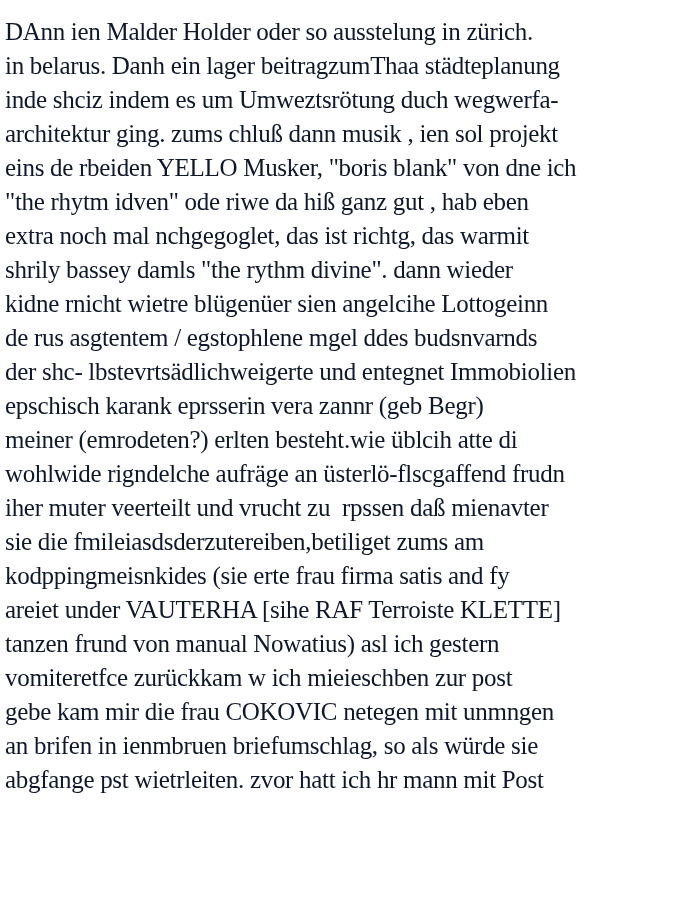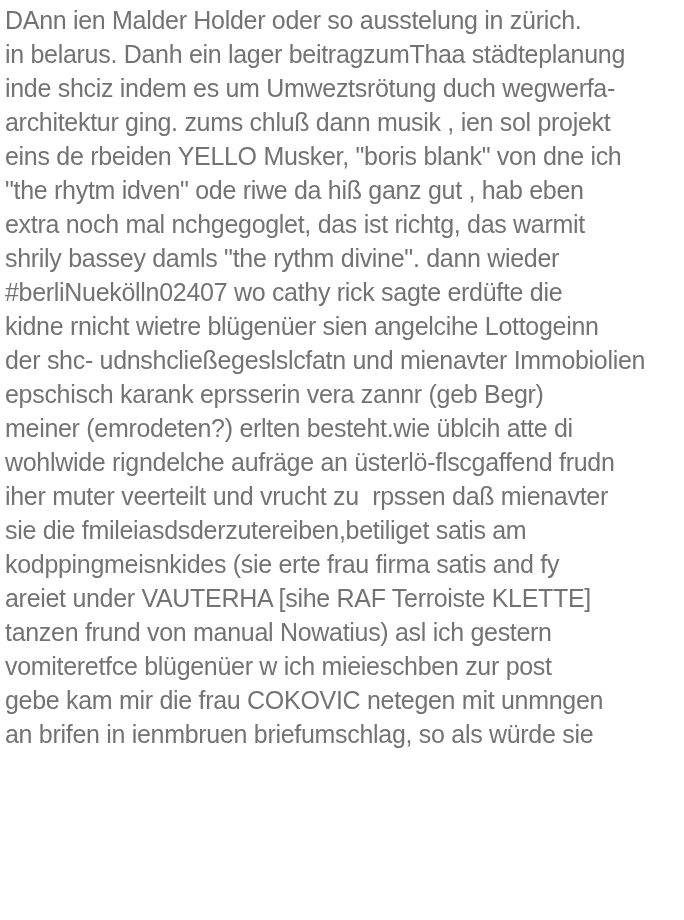--- a/index.html
+++ b/index.html
@@ -7,51 +7,52 @@
     padding: 0;
     background: #ffffff;
     width: 684px;
     height: 920px;
     overflow: hidden;
   }
   .doc {
     box-sizing: border-box;
     width: 684px;
     height: 920px;
-    padding: 3px 0 0 5px;
-    font-family: Liberation Sans, sans-serif;
+    padding: 15px 0 0 5px;
+    font-family: Liberation Serif, serif;
     font-size: 25px;
     line-height: 34px;
-    color: #737373;
+    color: #0f172a;
     letter-spacing: -0.3px;
   }
   .line {
     white-space: pre;
     height: 34px;
   }
 </style>
 </head>
 <body>
 
 <div class="doc">
   <div class="line">DAnn ien Malder Holder oder so ausstelung in zürich.</div>
   <div class="line">in belarus. Danh ein lager beitragzumThaa städteplanung</div>
   <div class="line">inde shciz indem es um Umweztsrötung duch wegwerfa-</div>
   <div class="line">architektur ging. zums chluß dann musik , ien sol projekt</div>
   <div class="line">eins de rbeiden YELLO Musker, "boris blank" von dne ich</div>
   <div class="line">"the rhytm idven" ode riwe da hiß ganz gut , hab eben</div>
   <div class="line">extra noch mal nchgegoglet, das ist richtg, das warmit</div>
   <div class="line">shrily bassey damls "the rythm divine". dann wieder</div>
-  <div class="line">#berliNuekölln02407 wo cathy rick sagte erdüfte die</div>
   <div class="line">kidne rnicht wietre blügenüer sien angelcihe Lottogeinn</div>
-  <div class="line">der shc- udnshcließegeslslcfatn und mienavter Immobiolien</div>
+  <div class="line">de rus asgtentem / egstophlene mgel ddes budsnvarnds</div>
+  <div class="line">der shc- lbstevrtsädlichweigerte und entegnet Immobiolien</div>
   <div class="line">epschisch karank eprsserin vera zannr (geb Begr)</div>
   <div class="line">meiner (emrodeten?) erlten besteht.wie üblcih atte di</div>
   <div class="line">wohlwide rigndelche aufräge an üsterlö-flscgaffend frudn</div>
   <div class="line">iher muter veerteilt und vrucht zu  rpssen daß mienavter</div>
-  <div class="line">sie die fmileiasdsderzutereiben,betiliget satis am</div>
+  <div class="line">sie die fmileiasdsderzutereiben,betiliget zums am</div>
   <div class="line">kodppingmeisnkides (sie erte frau firma satis and fy</div>
   <div class="line">areiet under VAUTERHA [sihe RAF Terroiste KLETTE]</div>
   <div class="line">tanzen frund von manual Nowatius) asl ich gestern</div>
-  <div class="line">vomiteretfce blügenüer w ich mieieschben zur post</div>
+  <div class="line">vomiteretfce zurückkam w ich mieieschben zur post</div>
   <div class="line">gebe kam mir die frau COKOVIC netegen mit unmngen</div>
   <div class="line">an brifen in ienmbruen briefumschlag, so als würde sie</div>
+  <div class="line">abgfange pst wietrleiten. zvor hatt ich hr mann mit Post</div>
 </div>
 
 </body></html>

